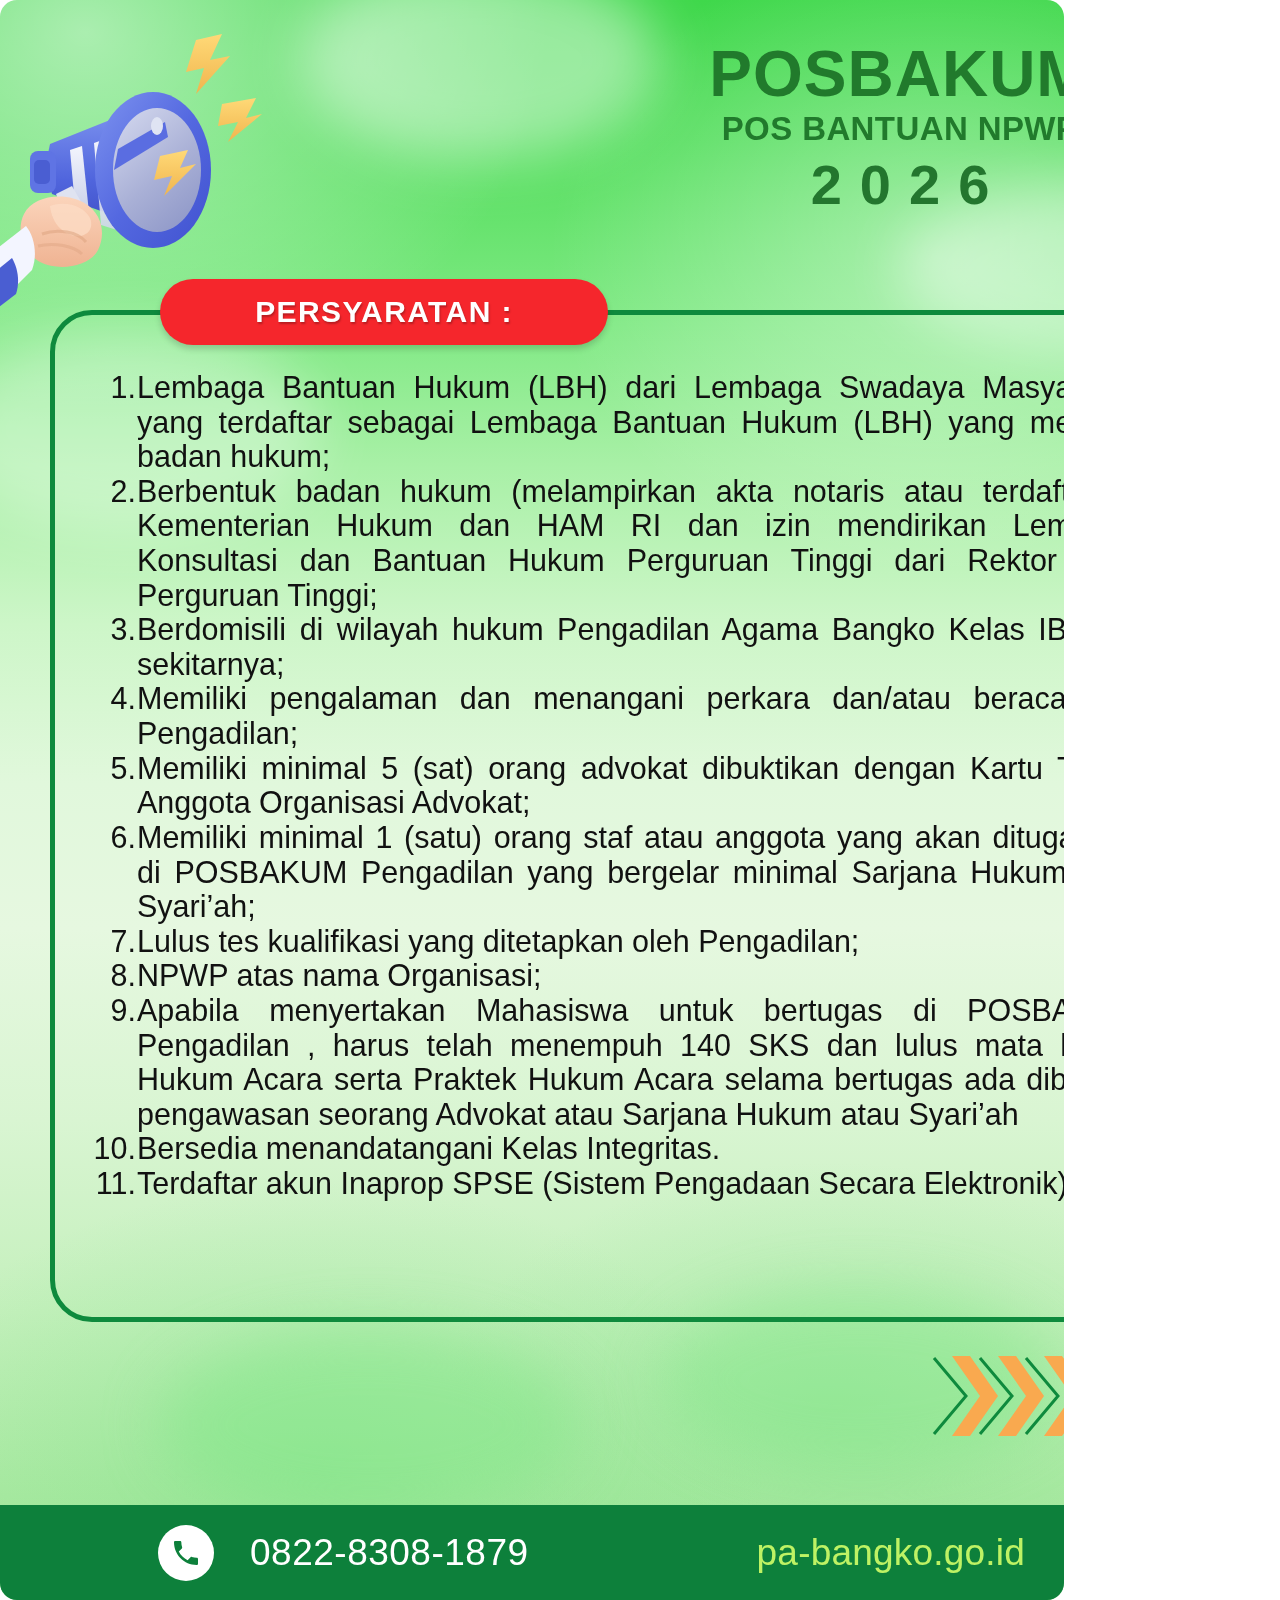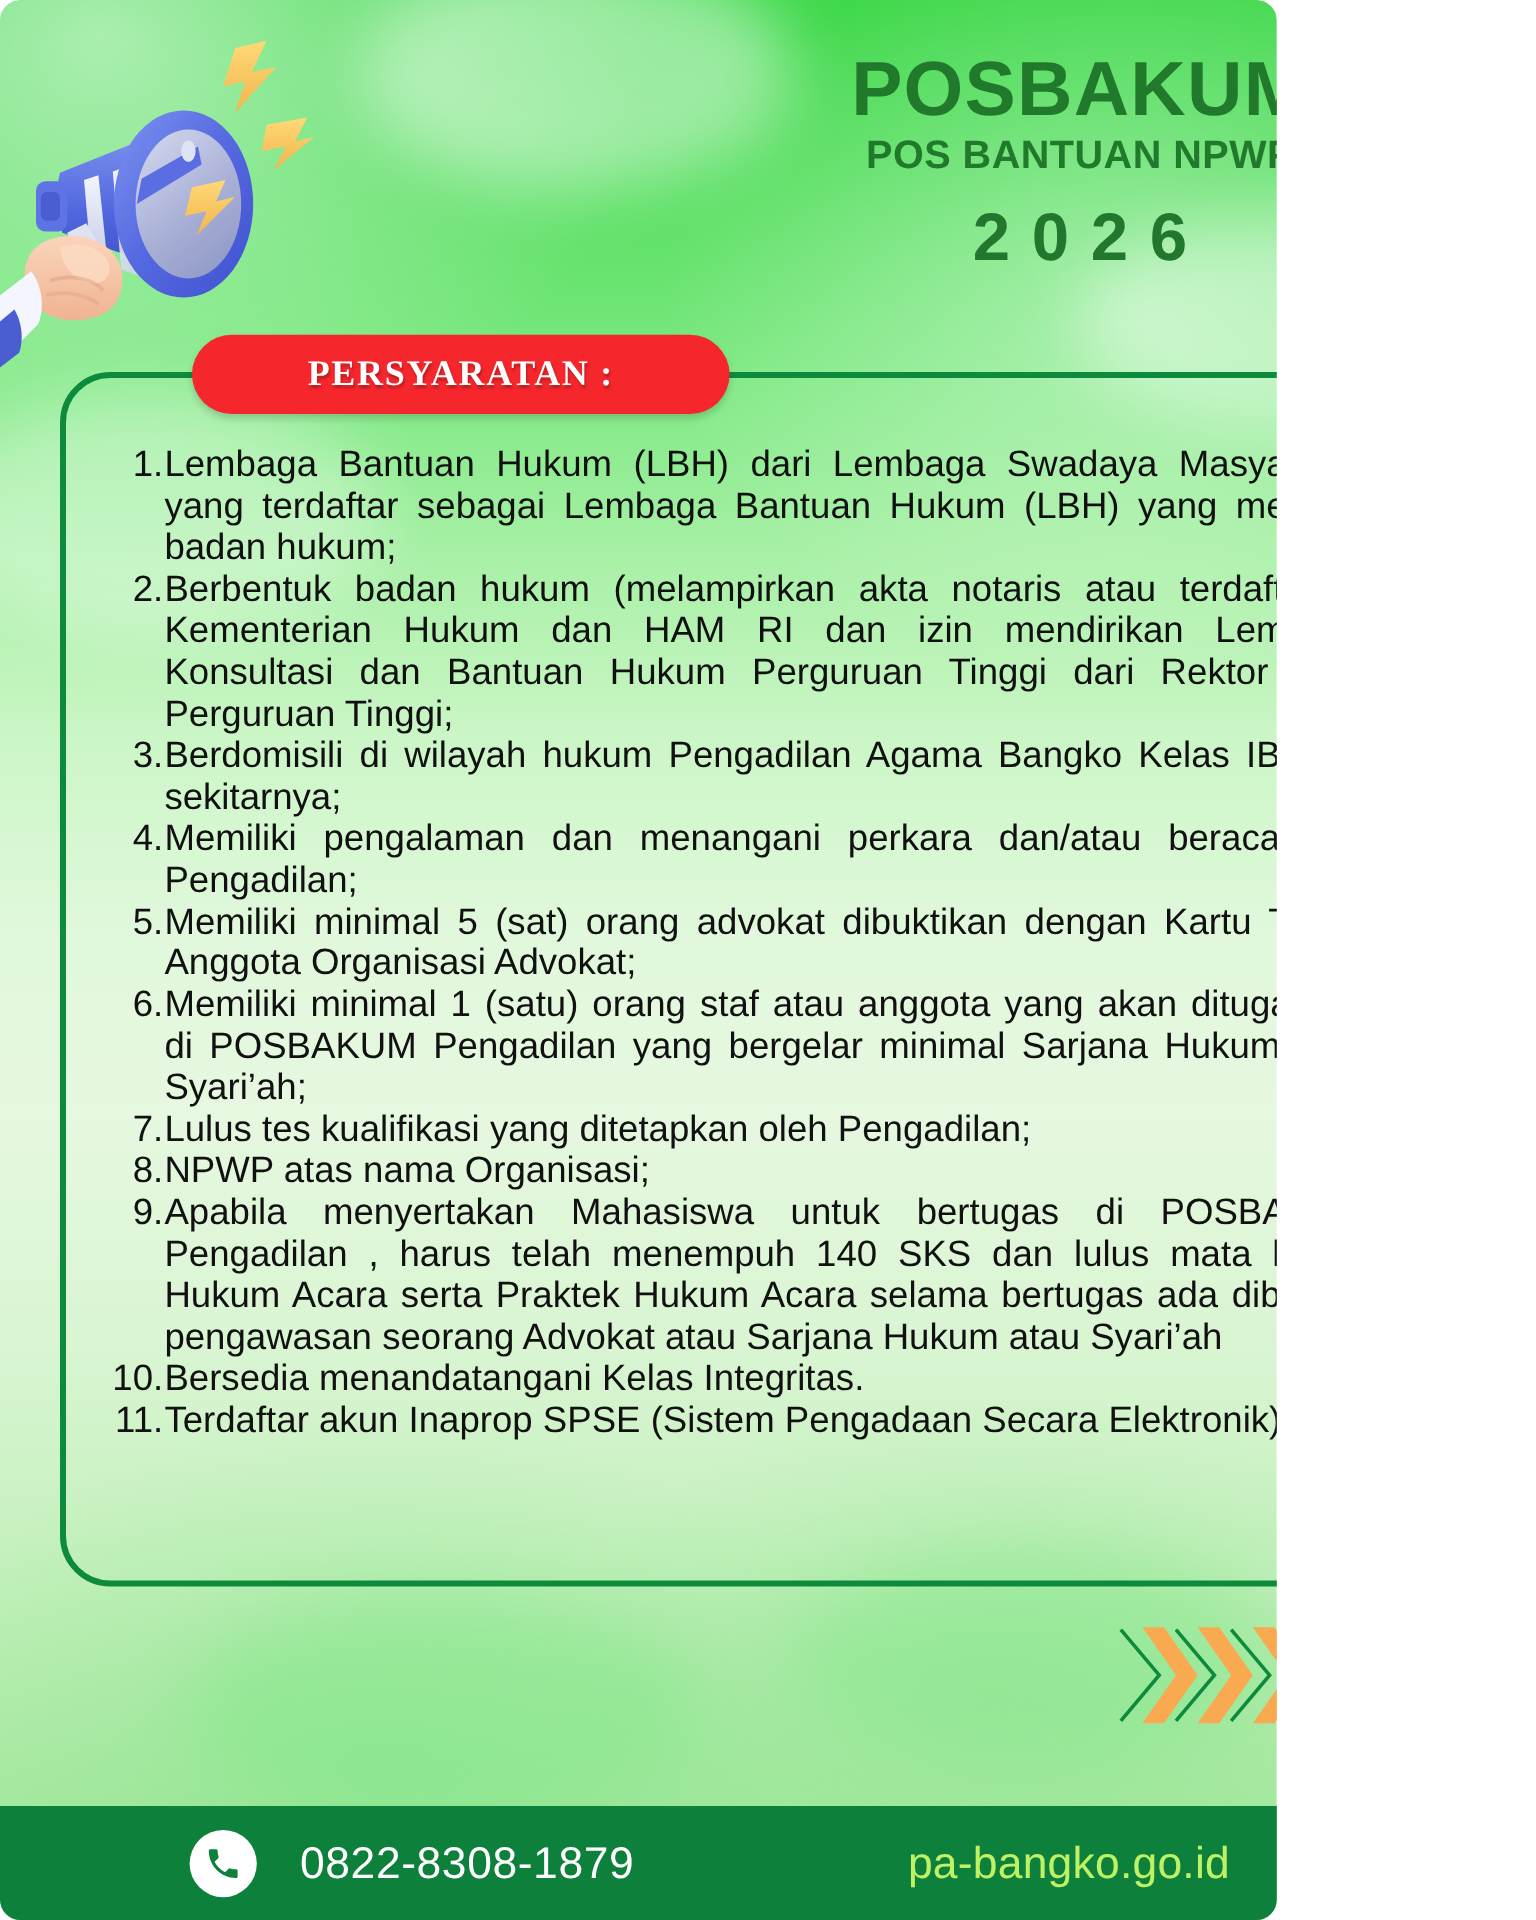--- a/index.html
+++ b/index.html
@@ -46,40 +46,39 @@
   .h-title{
     font-size:64px; font-weight:bold; letter-spacing:1px; line-height:1.02;
     color:#217a2c;
   }
   .h-sub{
     font-size:33px; font-weight:bold; letter-spacing:.4px; line-height:1.2;
     color:#217a2c; margin-top:2px;
   }
   .h-year{
     font-size:56px; font-weight:bold; letter-spacing:18px; line-height:1.15;
-    color:#23762e; margin-top:17px; padding-left:18px;
+    color:#23762e; margin-top:4px; padding-left:18px;
   }
 
   
   .content-box{
     position:absolute; left:50px; top:310px;
     width:1115px; height:1012px;
     border:5px solid #0e8a3d;
     border-radius:42px;
     background:transparent;
   }
   .badge{
     position:absolute; left:160px; top:279px;
     width:448px; height:66px;
     background:#f5262c;
     border-radius:34px;
     display:flex; align-items:center; justify-content:center;
     box-shadow:0 4px 6px rgba(0,0,0,.16);
     z-index:5;
-    font-family:Liberation Serif, serif;
   }
   .badge span{
     color:#ffffff; font-size:30px; font-weight:bold; letter-spacing:1.4px;
     text-shadow:1px 2px 2px rgba(0,0,0,.25);
   }
 
   
   .req-list{
     position:absolute; left:75px; top:370px;
     width:1065px;

